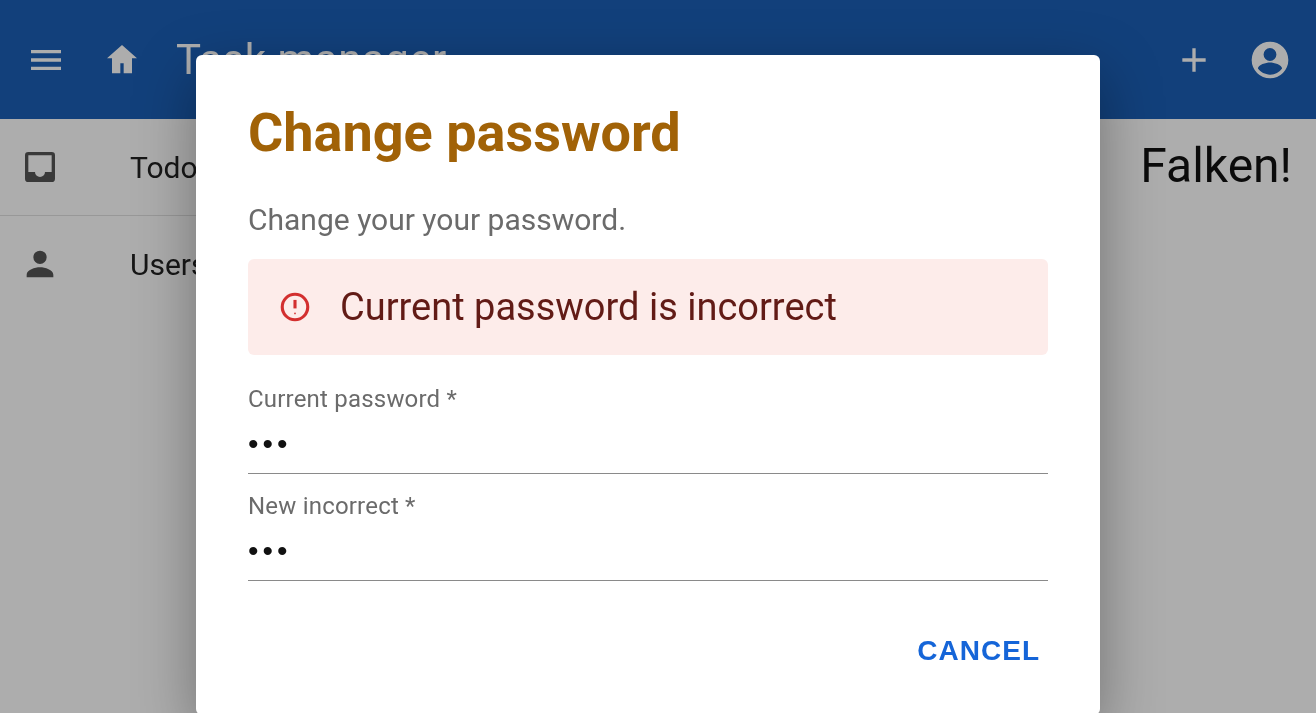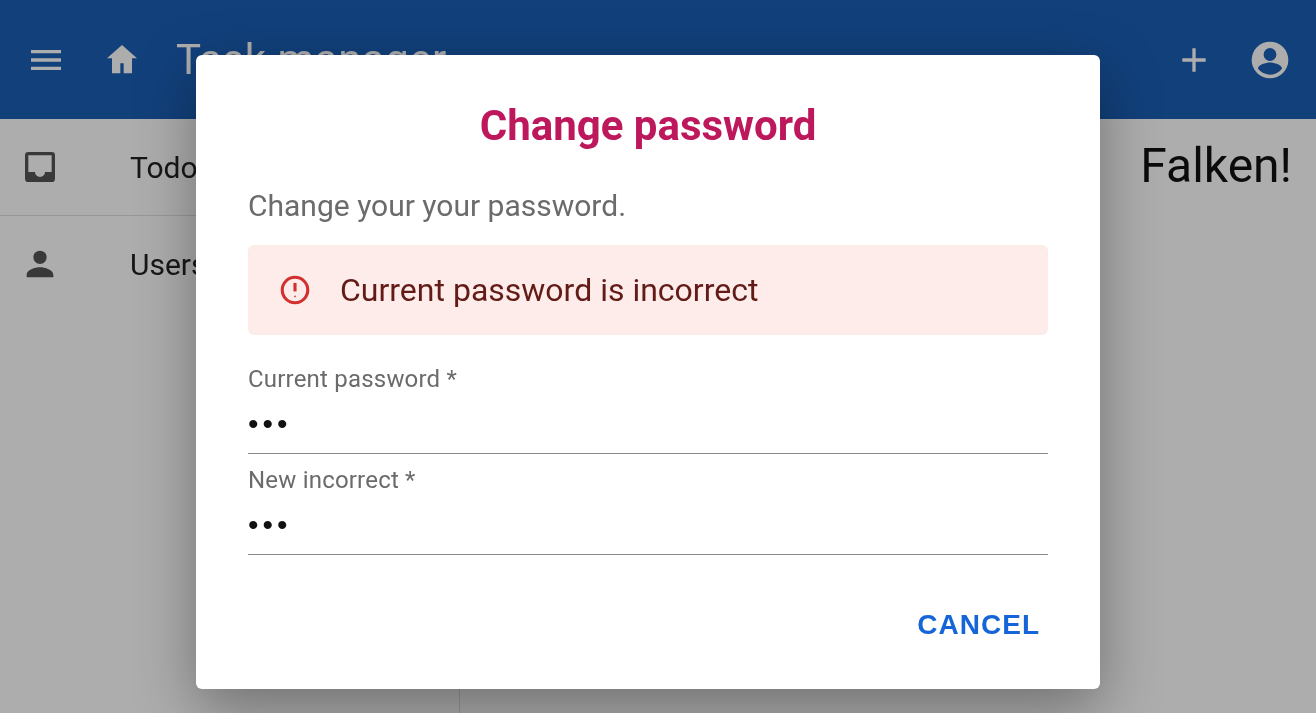--- a/index.html
+++ b/index.html
@@ -62,43 +62,42 @@
     position: absolute;
     top: 55px;
     left: 196px;
     width: 904px;
     background: #fff;
     border-radius: 6px;
     box-shadow: 0 20px 60px rgba(0,0,0,0.35);
     padding: 46px 52px 24px 52px;
   }
   .dialog h1 {
-    font-size: 42px;
+    font-size: 54px;
     font-weight: 700;
-    color: #be185d;
+    color: #a16207;
     margin-bottom: 38px;
-    text-align: center;
   }
   .dialog .subtitle {
     font-size: 30px;
     color: #6b6b6b;
     margin-bottom: 22px;
   }
   .alert {
     background: #fdecea;
     border-radius: 6px;
     padding: 26px 30px;
     display: flex;
     align-items: center;
     gap: 28px;
     margin-bottom: 30px;
   }
   .alert .alert-icon { width: 34px; height: 34px; color: #d32f2f; flex-shrink: 0; }
-  .alert .alert-text { font-size: 32px; color: #621b16; }
-  .field { margin-top: 6px; margin-bottom: 12px; }
+  .alert .alert-text { font-size: 38px; color: #621b16; }
+  .field { margin-top: 6px; margin-bottom: 18px; }
   .field-label { font-size: 24px; color: #6b6b6b; letter-spacing: 0.2px; }
   .field-input {
     width: 100%;
     border: none;
     border-bottom: 1px solid #8a8a8a;
     font-size: 30px;
     padding: 14px 0 12px 0;
     outline: none;
     background: transparent;
     letter-spacing: 4px;

